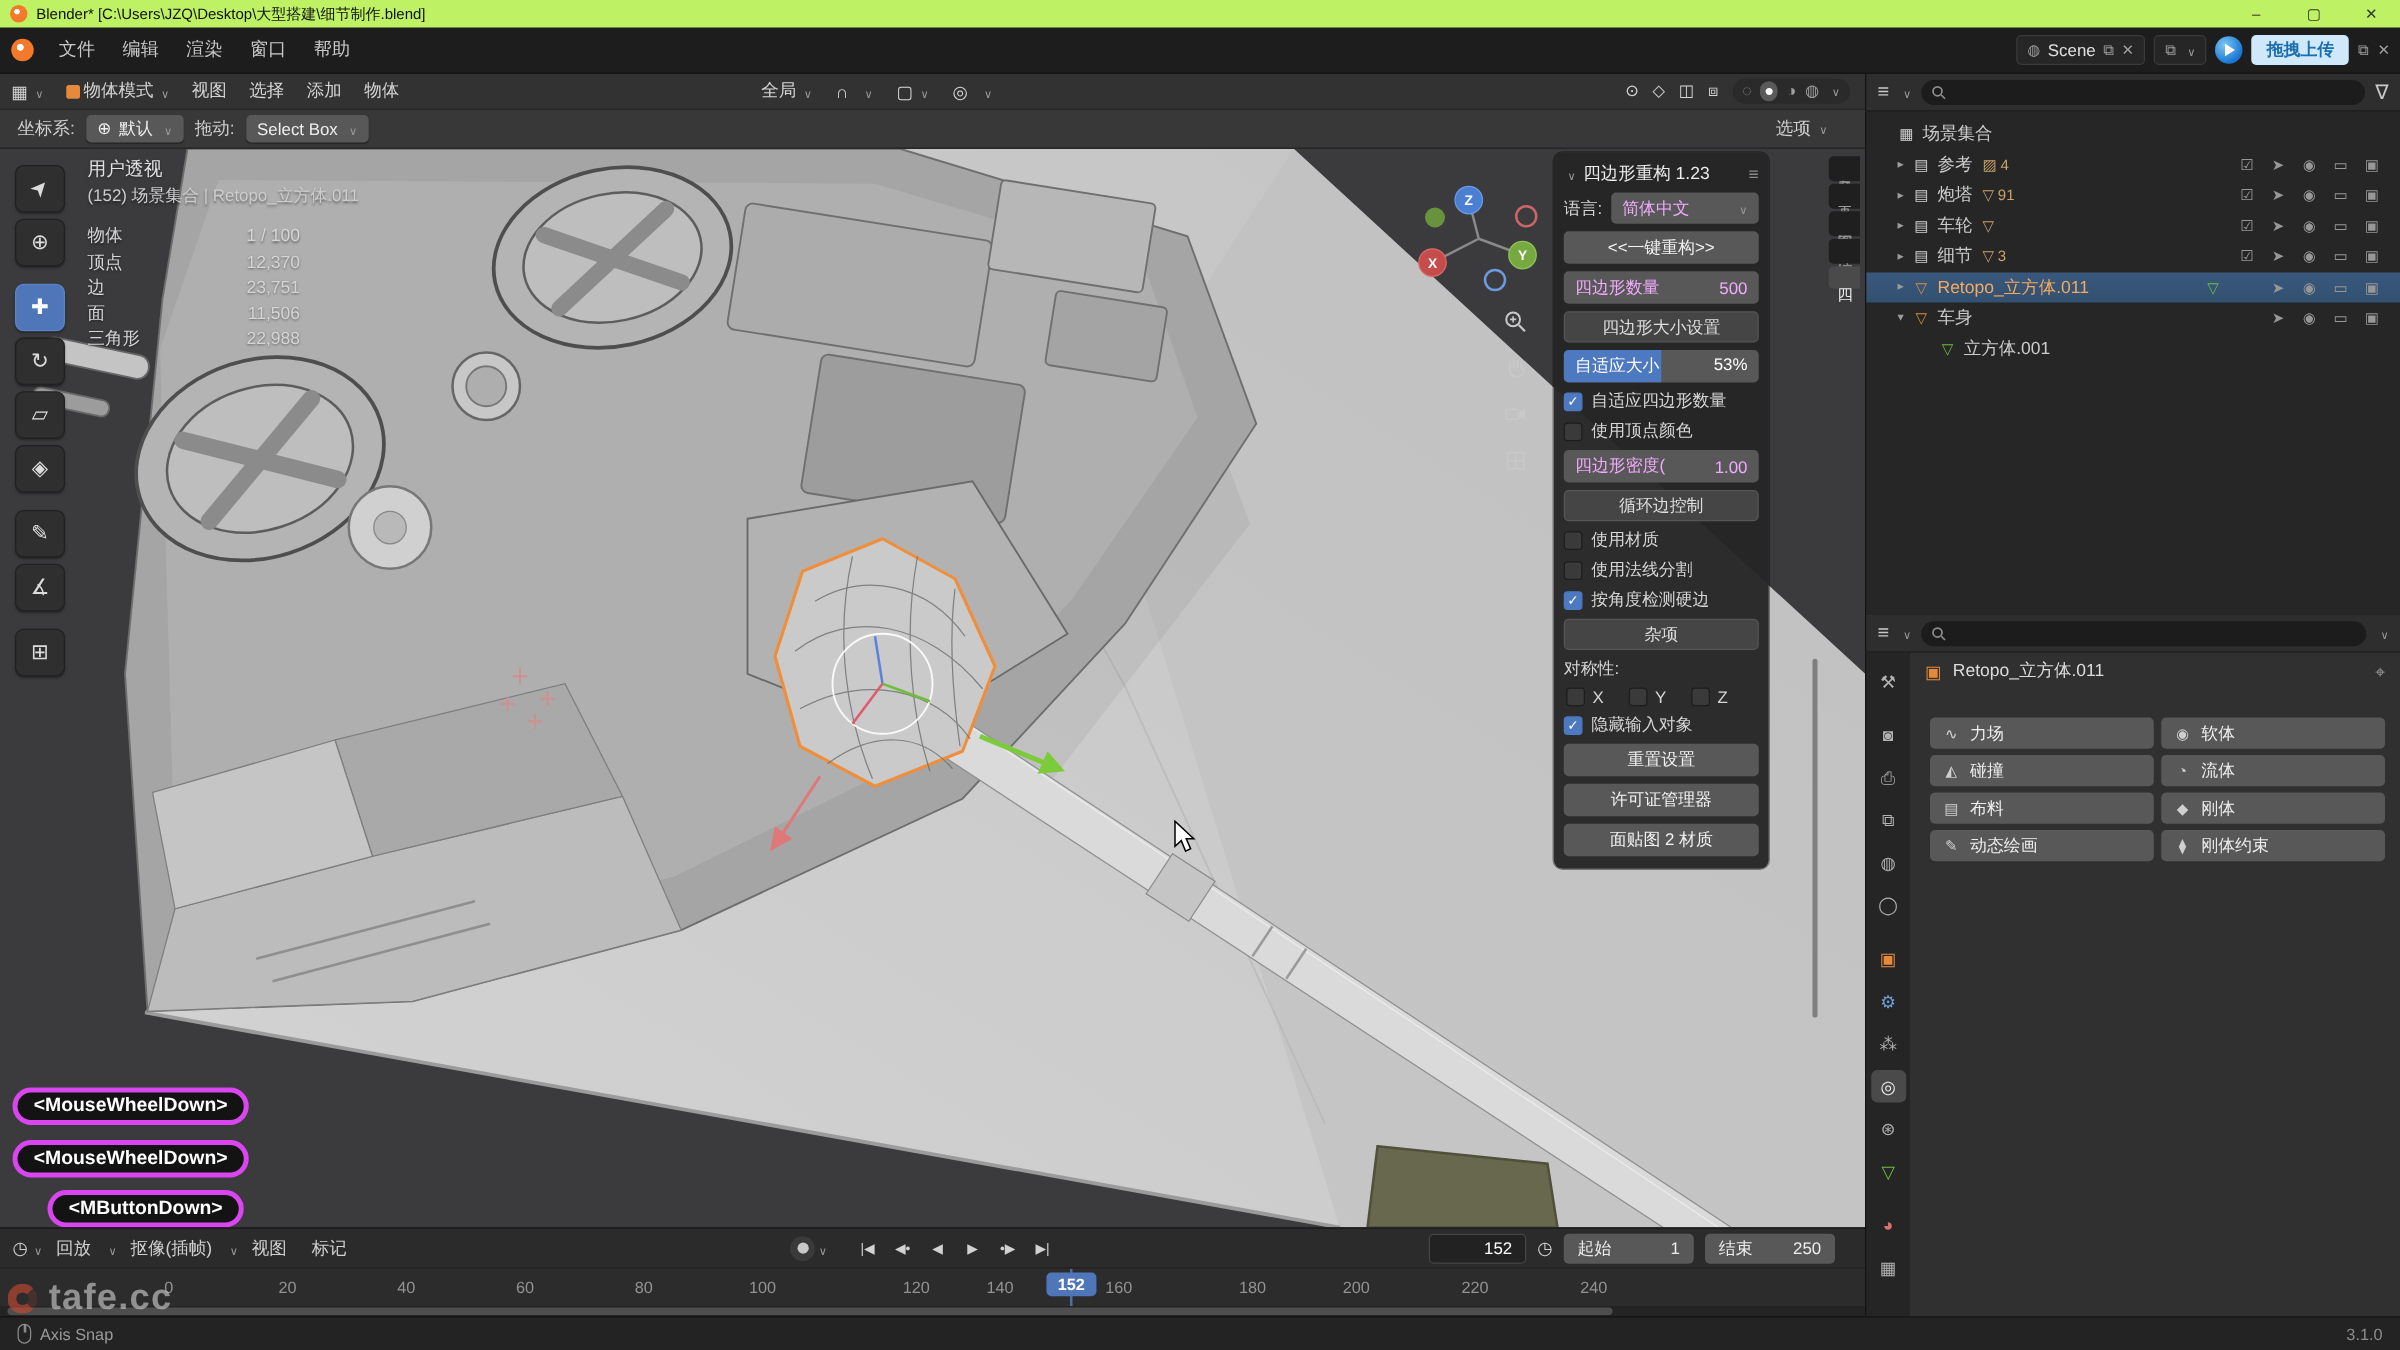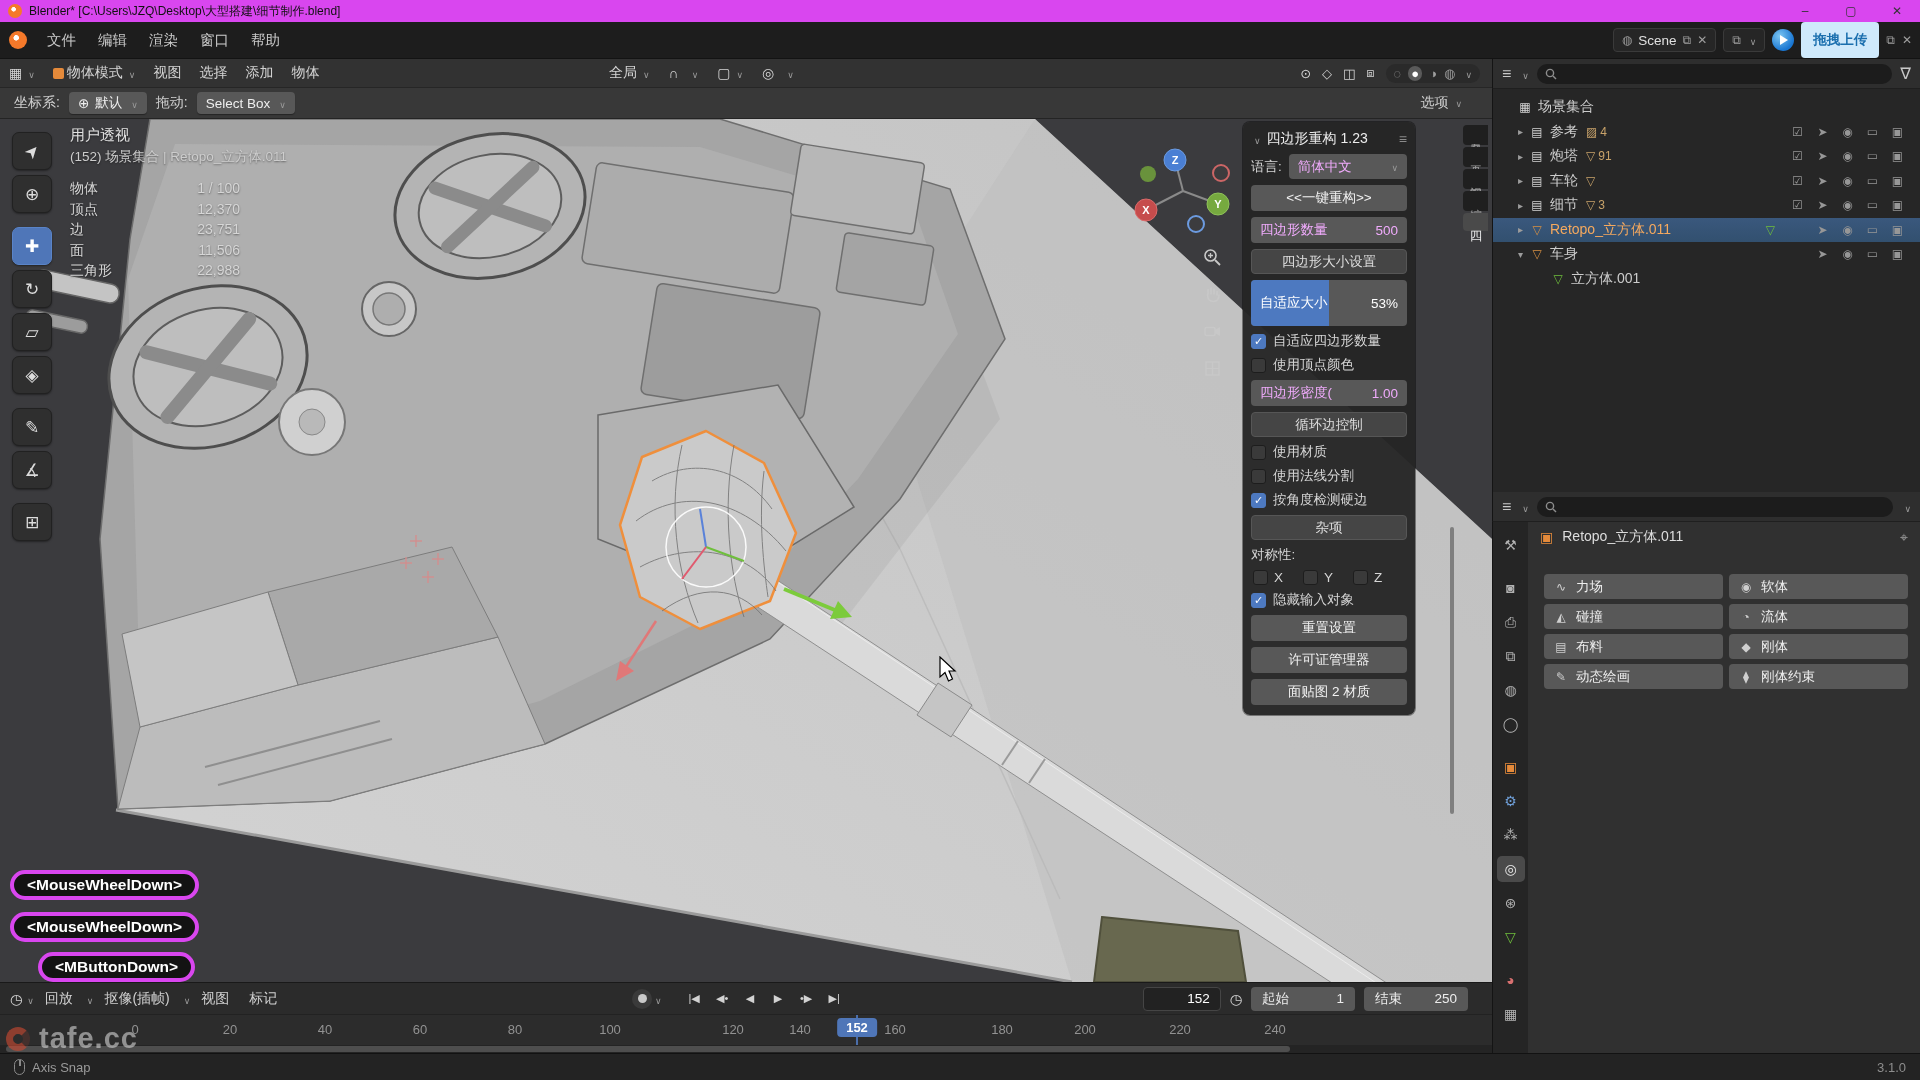--- a/index.html
+++ b/index.html
@@ -1,21 +1,21 @@
 <!DOCTYPE html>
 <html><head>
 <meta charset="utf-8">
 <style>
   * { margin:0; padding:0; box-sizing:border-box; }
   html,body { width:1920px; height:1080px; }
   body { position:relative; overflow:hidden; background:#1d1d1d;
          font-family:"Liberation Sans","DejaVu Sans",sans-serif; color:#c8c8c8; }
 
   
-  .titlebar { position:absolute; top:0; left:0; width:1920px; height:22px; background:#d946ef;
+  .titlebar { position:absolute; top:0; left:0; width:1920px; height:22px; background:#bef264;
               color:#111; display:flex; align-items:center; font-size:12px; z-index:20; }
   .blogo { width:14px; height:14px; margin:0 7px 0 8px; border-radius:50%;
            background:radial-gradient(circle at 40% 38%, #ffffff 0 2px, #f5792a 2.5px 100%); }
   .win-controls { margin-left:auto; display:flex; height:100%; }
   .win-controls span { width:46px; display:flex; align-items:center; justify-content:center; color:#333; font-size:12px; }
 
   
   .topbar { position:absolute; top:22px; left:0; width:1920px; height:37px; background:#1d1d1d;
             display:flex; align-items:center; font-size:14.5px; color:#c9c9c9;
             border-bottom:1px solid #131313; z-index:19; }
@@ -23,21 +23,21 @@
   .app-btn span { width:18px; height:18px; border-radius:50%;
            background:radial-gradient(circle at 40% 38%, #ffffff 0 2.5px, #f5792a 3px 100%); }
   .menu { padding:0 11px; line-height:36px; }
   .workspaces { display:flex; height:100%; margin-left:8px; }
   .ws { padding:0 13px; line-height:35px; color:#b2b2b2; border-right:1px solid #161616; white-space:nowrap; }
   .ws.active { background:#3a3a3a; color:#ffffff; }
   .topbar-right { margin-left:auto; display:flex; align-items:center; gap:7px; padding-right:8px; }
   .pill { background:#262626; border:1px solid #3a3a3a; border-radius:4px; height:24px;
           display:flex; align-items:center; gap:6px; padding:0 8px; color:#e0e0e0; font-size:13.5px; }
   .mini-ic { color:#9f9f9f; font-size:12px; }
-  .upload { background:#cfe9fb; color:#1b6fae; font-weight:bold; height:36px; border-radius:4px;
+  .upload { background:#cfe9fb; color:#1b6fae; font-weight:bold; height:24px; border-radius:4px;
             display:flex; align-items:center; gap:7px; padding:0 12px; font-size:13.5px; }
   .rec-logo { width:22px; height:22px; border-radius:50%;
               background:radial-gradient(circle at 35% 32%, #7cc6f2, #1976d2 70%); position:relative; }
   .rec-logo::after { content:""; position:absolute; left:8px; top:6px; border-left:8px solid #fff;
               border-top:5px solid transparent; border-bottom:5px solid transparent; }
   .chev::after { content:"∨"; font-size:9px; color:#9a9a9a; margin-left:3px; }
 
   
   .vph { position:absolute; top:59px; left:0; width:1492px; height:29px; background:#323232;
          display:flex; align-items:center; font-size:14px; color:#d4d4d4;
@@ -94,21 +94,21 @@
   .np-grip { margin-left:auto; color:#8a8a8a; }
   .np-row { display:flex; align-items:center; gap:7px; }
   .np-field,.np-dd { background:#585858; border-radius:4px; height:25px; display:flex; align-items:center;
             padding:4px 9px; color:#f0abfc; flex:1; }
   .np-field .val { margin-left:auto; }
   .np-btn { background:#585858; border-radius:4px; height:26px; display:flex; align-items:center;
             justify-content:center; color:#f2f2f2; }
   .np-sect { background:#454545; border:1px solid #565656; border-radius:4px; height:25px;
              display:flex; align-items:center; justify-content:center; color:#dedede; }
   .np-slider { position:relative; background:#585858; border-radius:4px; height:25px; overflow:hidden;
-               display:flex; align-items:center; padding:14px 9px; color:#fff; flex:1; }
+               display:flex; align-items:flex-start; padding:4px 9px; color:#fff; flex:1; }
   .np-slider .fill { position:absolute; left:0; top:0; bottom:0; width:50%; background:#4d79c0; }
   .np-slider span { position:relative; z-index:1; }
   .np-slider .val { margin-left:auto; }
   .cb { width:15px; height:15px; border-radius:3px; background:#3a3a3a; border:1px solid #1d1d1d;
         flex:none; display:flex; align-items:center; justify-content:center; font-size:11px; color:#fff; }
   .cb.on { background:#4d79c0; border-color:#4d79c0; }
   .xyz { display:flex; gap:20px; padding-left:2px; }
   .xyz .item { display:flex; gap:6px; align-items:center; }
 
   .keys { z-index:7; }

